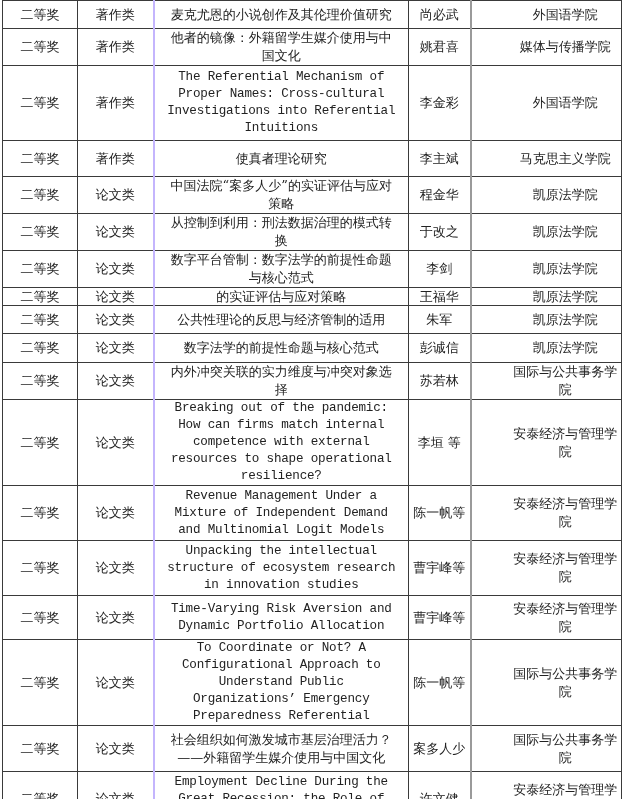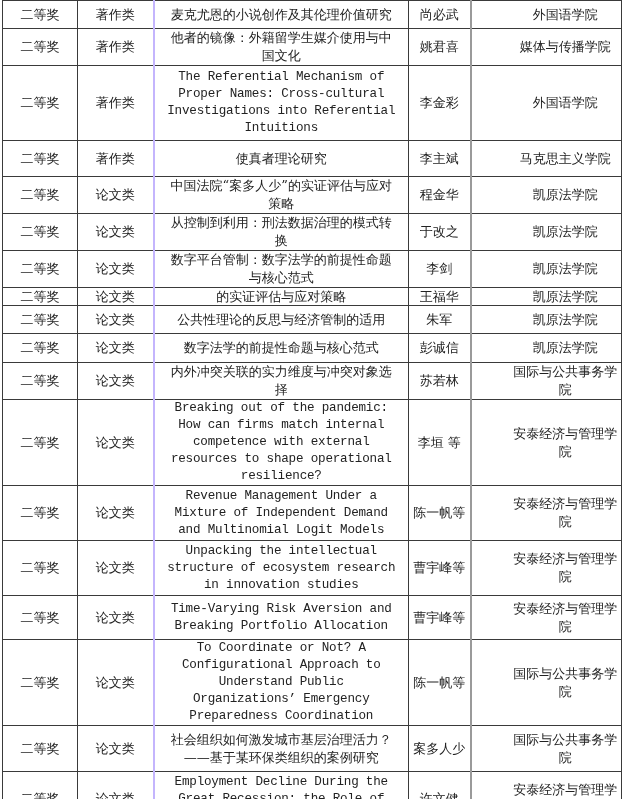--- a/index.html
+++ b/index.html
@@ -158,35 +158,35 @@
       <tr style="height: 55px;">
     <td class="col-award">二等奖</td>
     <td class="col-category">论文类</td>
     <td class="col-title en">Unpacking the intellectual structure of ecosystem research in innovation studies</td>
     <td class="col-author">曹宇峰等</td>
     <td class="col-college">安泰经济与管理学院</td>
   </tr>
       <tr style="height: 44px;">
     <td class="col-award">二等奖</td>
     <td class="col-category">论文类</td>
-    <td class="col-title en">Time-Varying Risk Aversion and Breaking Portfolio Allocation</td>
+    <td class="col-title en">Time-Varying Risk Aversion and Dynamic Portfolio Allocation</td>
     <td class="col-author">曹宇峰等</td>
     <td class="col-college">安泰经济与管理学院</td>
   </tr>
       <tr style="height: 73px;">
     <td class="col-award">二等奖</td>
     <td class="col-category">论文类</td>
-    <td class="col-title en">To Coordinate or Not? A Configurational Approach to Understand Public Organizations’ Emergency Preparedness Coordination</td>
+    <td class="col-title en">To Coordinate or Not? A Configurational Approach to Understand Public Organizations’ Emergency Preparedness Referential</td>
     <td class="col-author">陈一帆等</td>
     <td class="col-college">国际与公共事务学院</td>
   </tr>
       <tr style="height: 46px;">
     <td class="col-award">二等奖</td>
     <td class="col-category">论文类</td>
-    <td class="col-title">社会组织如何激发城市基层治理活力？——基于某环保类组织的案例研究</td>
+    <td class="col-title">社会组织如何激发城市基层治理活力？——外籍留学生媒介使用与中国文化</td>
     <td class="col-author">案多人少</td>
     <td class="col-college">国际与公共事务学院</td>
   </tr>
       <tr style="height: 55px;">
     <td class="col-award">二等奖</td>
     <td class="col-category">论文类</td>
     <td class="col-title en">Employment Decline During the Great Recession: the Role of Firm Size Distribution</td>
     <td class="col-author">许文健</td>
     <td class="col-college">安泰经济与管理学院</td>
   </tr>

